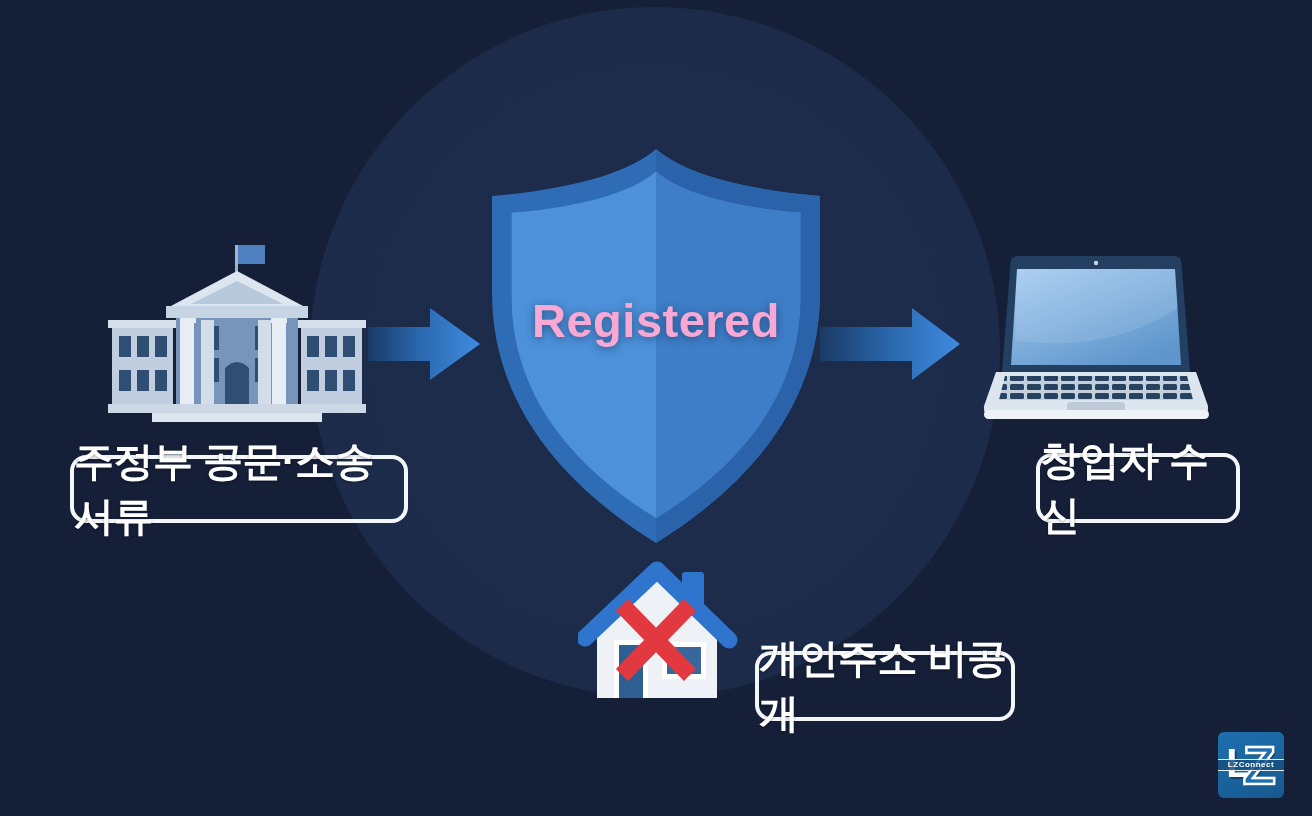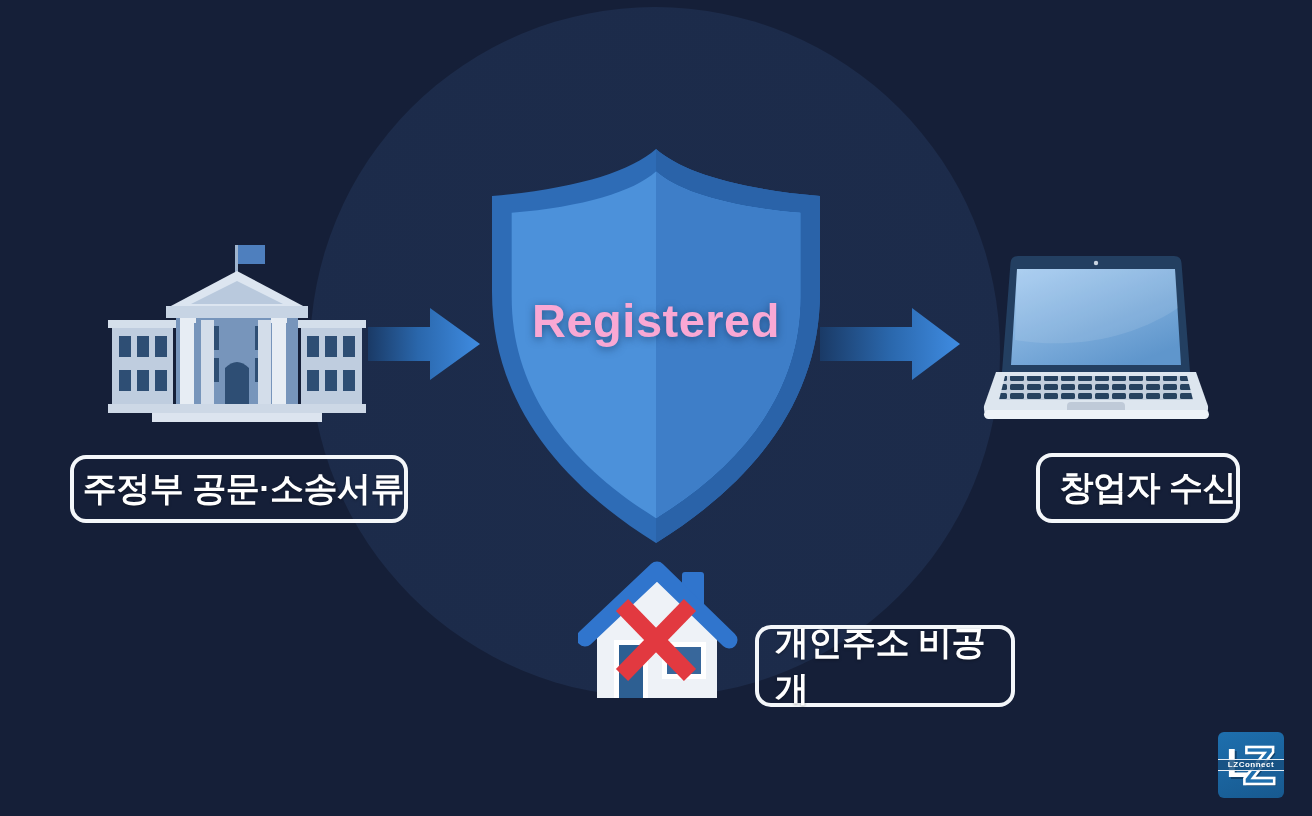--- a/index.html
+++ b/index.html
@@ -11,24 +11,24 @@
   .canvas{position:absolute;inset:0;width:1312px;height:816px;}
   .glow{
     position:absolute;left:310px;top:7px;width:690px;height:690px;border-radius:50%;
     background:radial-gradient(circle, rgba(46,74,120,0.30) 0%, rgba(46,74,120,0.28) 88%, rgba(46,74,120,0) 100%);
   }
   .abs{position:absolute;}
   .label-box{
     position:absolute;
     border:4px solid #F4F7FA;
     border-radius:16px;
-    display:flex;align-items:center;justify-content:flex-end;
+    display:flex;align-items:center;justify-content:flex-start;
     color:#FFFFFF;
     font-weight:800;
-    font-size:34px;
+    font-size:40px;
     letter-spacing:-0.5px;
     text-shadow:0 1px 3px rgba(0,0,0,0.35);
     box-sizing:border-box;
   }
   .shield-title{
     position:absolute;left:486px;top:290px;width:340px;
     text-align:center;color:#f9a8d4;font-weight:800;font-size:47px;line-height:62px;
     letter-spacing:0.5px;
     text-shadow:0 2px 8px rgba(15,40,75,0.55);
   }
@@ -208,21 +208,21 @@
 
     <rect x="84" y="94" width="44" height="37" fill="#FFFFFF"></rect>
     <rect x="89" y="99" width="34" height="27" fill="#38679B"></rect>
 
     <g stroke="#E23940" stroke-width="17" stroke-linecap="butt">
       <line x1="44" y1="57" x2="112" y2="127"></line>
       <line x1="112" y1="57" x2="44" y2="127"></line>
     </g>
   </svg>
 
-  <div class="label-box" style="left:755px;top:625px;width:260px;height:82px;padding-left:16px;">
+  <div class="label-box" style="left:755px;top:651px;width:260px;height:70px;">
     <span>개인주소 비공개</span>
   </div>
 
   <div class="logo">
     <div class="letters">
       <span class="l">L</span>
       <span class="z">Z</span>
     </div>
     <span class="name">LZConnect</span>
   </div>

